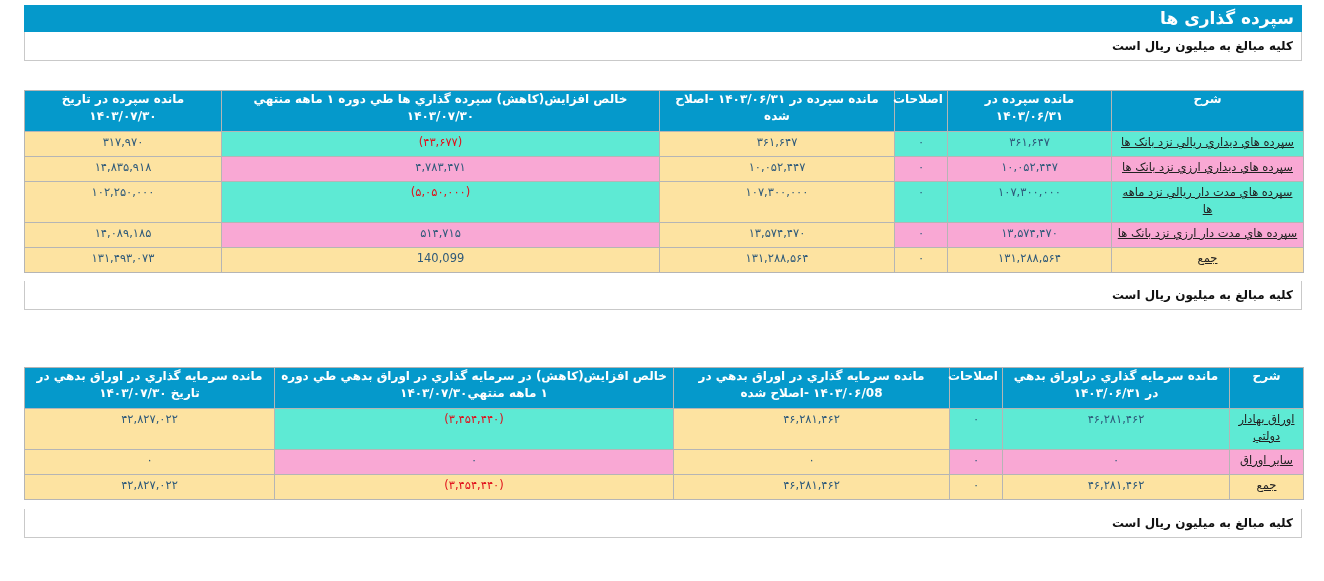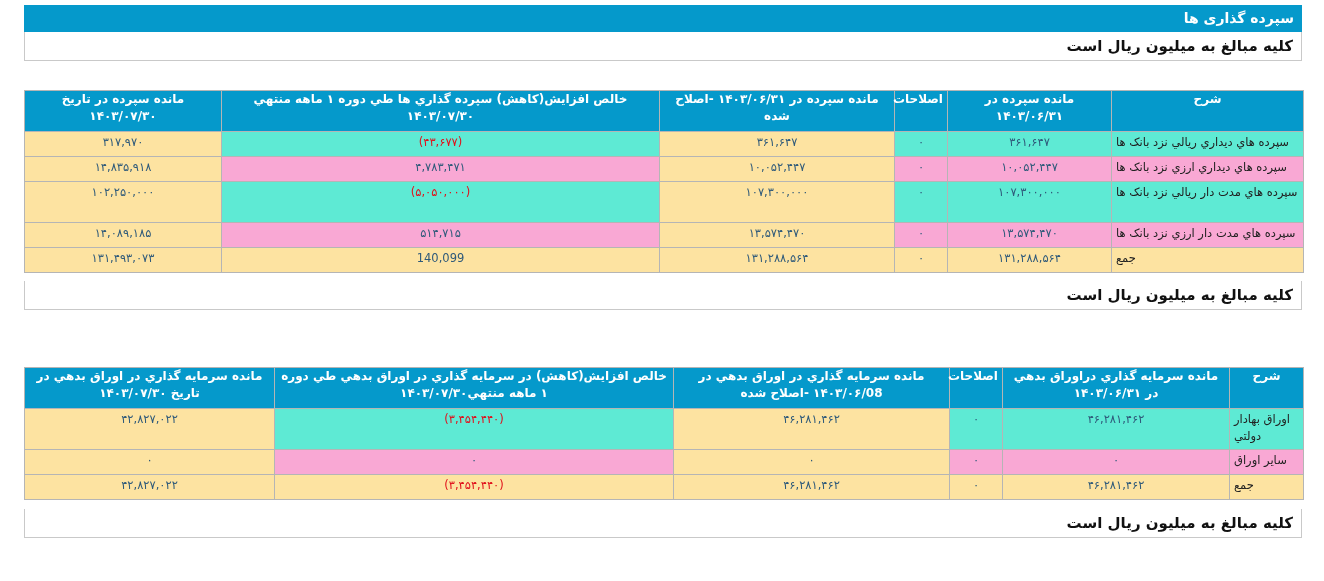--- a/index.html
+++ b/index.html
@@ -1,32 +1,32 @@
 <!DOCTYPE html>
 <html><head>
 <meta charset="utf-8">
 <style>
   html, body { margin: 0; padding: 0; background: #ffffff; }
   body { width: 1324px; height: 581px; position: relative; overflow: hidden;
          font-family: "DejaVu Sans", sans-serif; direction: rtl; }
   .section { position: absolute; left: 24px; width: 1278px; }
-  .sec-title { background: #0599cb; color: #fff; font-weight: bold; font-size: 14px;
+  .sec-title { background: #0599cb; color: #fff; font-weight: bold; font-size: 17px;
                height: 27px; line-height: 27px; padding-right: 8px; box-sizing: border-box; }
   .sec-note { background: #fff; border: 1px solid #c9c9c9; border-top: none; height: 29px;
-              line-height: 28px; font-size: 15px; font-weight: bold; color: #111;
+              line-height: 28px; font-size: 12px; font-weight: bold; color: #111;
               padding-right: 8px; box-sizing: border-box; }
   table.grid { position: absolute; left: 24px; width: 1279px; border-collapse: collapse;
                table-layout: fixed; font-size: 11.5px; }
   table.grid th { background: #0599cb; color: #fff; font-weight: bold; font-size: 12px;
                   border: 1px solid #b5b5b5; vertical-align: top; padding: 0 4px;
                   line-height: 17px; text-align: center; }
   table.grid th.desc { text-align: center; }
   table.grid td { border: 1px solid #b5b5b5; padding: 2px 4px; color: #2f5a7a;
                   text-align: center; vertical-align: top; line-height: 17px; }
-  table.grid td.desc { text-align: left; color: #222; }
+  table.grid td.desc { text-align: center; color: #222; text-decoration: underline; }
   td.neg { color: #e0101b !important; }
   .c-gray { background: #5eead4; }
   .c-blue { background: #f9a8d4; }
   .c-yel { background: #fde3a1; }
   tr.r1 td { height: 20px; margin-left: 13px; }
 </style>
 </head>
 <body>
 
 <div class="section" style="top:5px;">
@@ -64,21 +64,21 @@
     </tr>
     <tr class="r1" style="height:24px;">
       <td class="desc c-blue">سپرده هاي ديداري ارزي نزد بانک ها</td>
       <td class="c-blue">۱۰,۰۵۲,۴۴۷</td>
       <td class="c-blue">۰</td>
       <td class="c-yel">۱۰,۰۵۲,۴۴۷</td>
       <td class="c-blue">۴,۷۸۳,۴۷۱</td>
       <td class="c-yel">۱۴,۸۳۵,۹۱۸</td>
     </tr>
     <tr style="height:41px;">
-      <td class="desc c-gray">سپرده هاي مدت دار ريالي نزد بانک ها</td>
+      <td class="desc c-gray">سپرده هاي مدت دار ريالي نزد ماهه ها</td>
       <td class="c-gray">۱۰۷,۳۰۰,۰۰۰</td>
       <td class="c-gray">۰</td>
       <td class="c-yel">۱۰۷,۳۰۰,۰۰۰</td>
       <td class="c-gray neg">(۵,۰۵۰,۰۰۰)</td>
       <td class="c-yel">۱۰۲,۲۵۰,۰۰۰</td>
     </tr>
     <tr class="r1" style="height:24px;">
       <td class="desc c-blue">سپرده هاي مدت دار ارزي نزد بانک ها</td>
       <td class="c-blue">۱۳,۵۷۴,۴۷۰</td>
       <td class="c-blue">۰</td>

